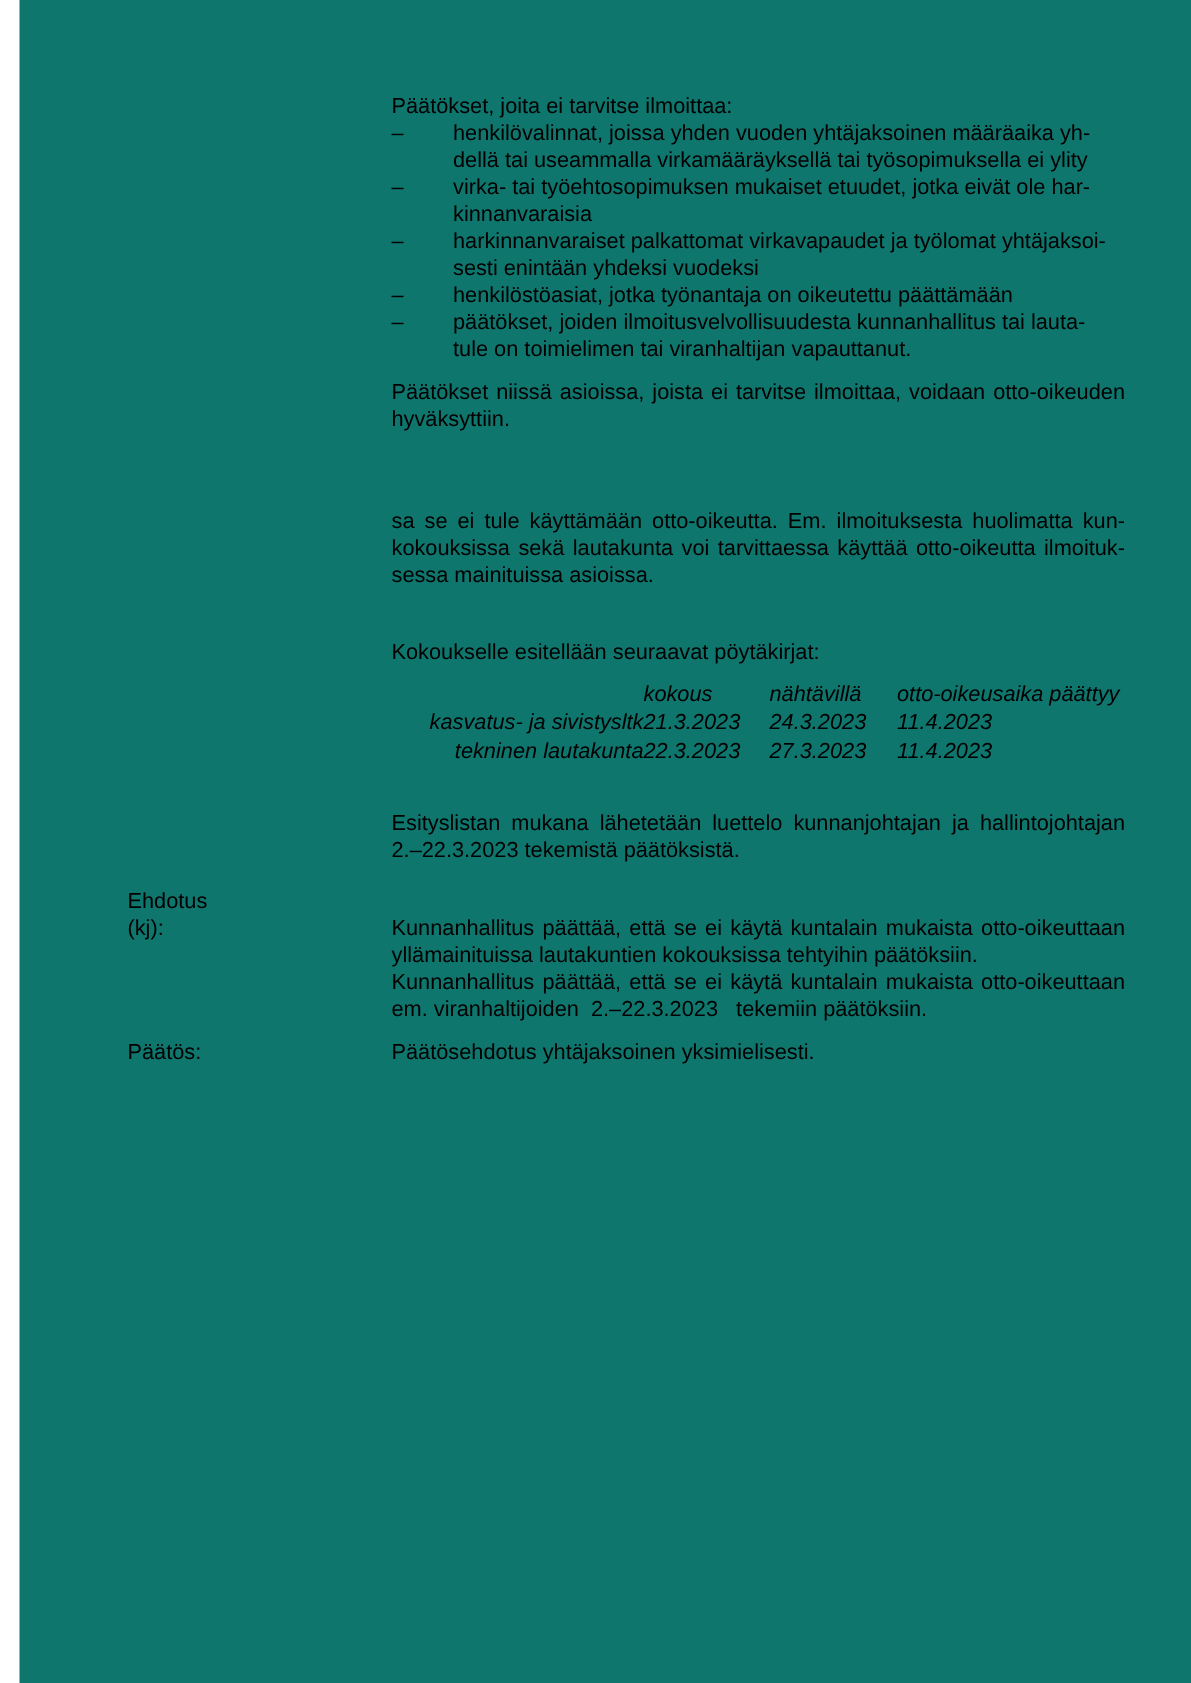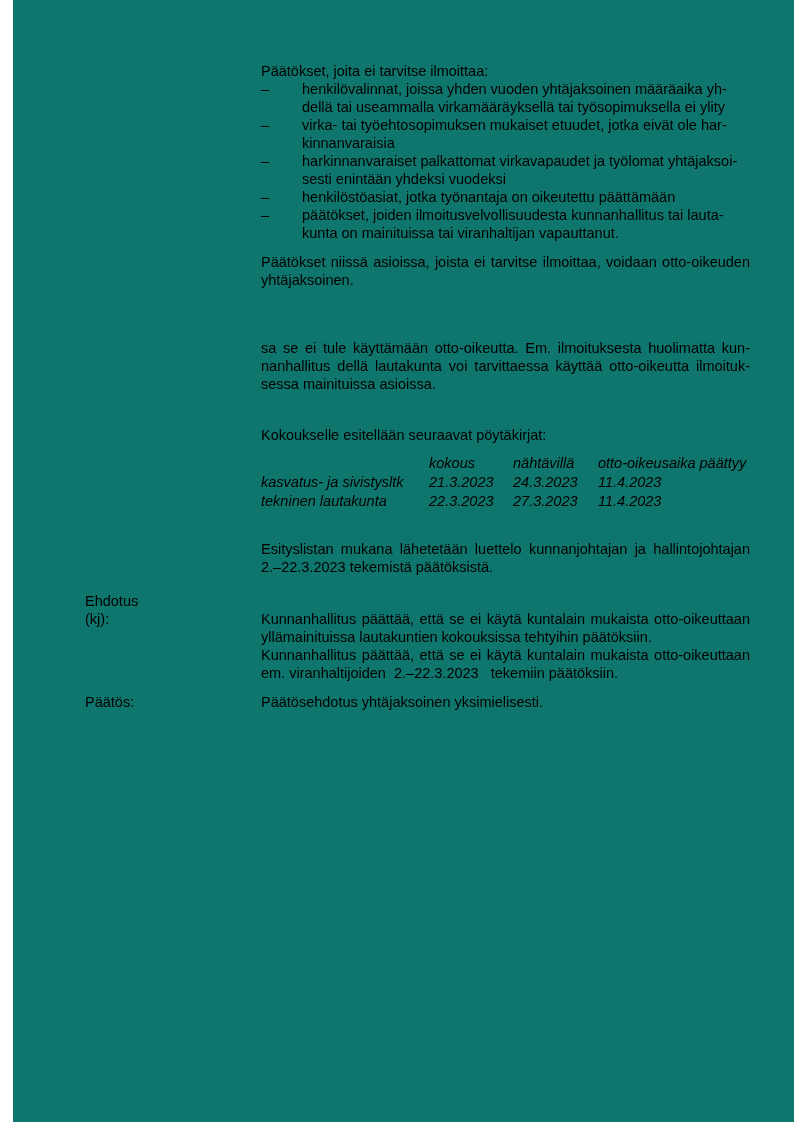--- a/index.html
+++ b/index.html
@@ -23,21 +23,21 @@
   .line  { white-space: pre-wrap; }
   
   .jl { text-align: justify; text-align-last: justify; }
   
   .li { display: flex; }
   .li .marker  { flex: 0 0 41px; width: 41px; }
   .li .li-body { width: 448px; }
   
   .tbl  { line-height: 19px; font-style: italic; }
   .trow { display: flex; }
-  .tc0 { width: 168px; }
+  .tc0 { width: 168px; text-align: right; }
   .tc1 { width: 84px; }
   .tc2 { width: 85px; }
   .tc3 { flex: 1; }
 </style>
 </head>
 <body>
 
 <div class="page">
 
   <div class="block" style="left:248px; top:62px; width:489px;">
@@ -71,33 +71,33 @@
       <span class="marker">–</span>
       <span class="li-body">
         <span class="line">henkilöstöasiat, jotka työnantaja on oikeutettu päättämään</span>
       </span>
     </div>
 
     <div class="li">
       <span class="marker">–</span>
       <span class="li-body">
         <span class="line jl">päätökset, joiden ilmoitusvelvollisuudesta kunnanhallitus tai lauta-</span>
-        <span class="line">kunta on mainituissa tai viranhaltijan vapauttanut.</span>
+        <span class="line">tule on toimielimen tai viranhaltijan vapauttanut.</span>
       </span>
     </div>
   </div>
 
   <div class="block" style="left:248px; top:253px; width:489px;">
     <div class="line jl">Päätökset niissä asioissa, joista ei tarvitse ilmoittaa, voidaan otto-oikeuden</div>
-    <div class="line">yhtäjaksoinen.</div>
+    <div class="line">hyväksyttiin.</div>
   </div>
 
   <div class="block" style="left:248px; top:339px; width:489px;">
     <div class="line jl">sa se ei tule käyttämään otto-oikeutta. Em. ilmoituksesta huolimatta kun-</div>
-    <div class="line jl">nanhallitus dellä lautakunta voi tarvittaessa käyttää otto-oikeutta ilmoituk-</div>
+    <div class="line jl">kokouksissa sekä lautakunta voi tarvittaessa käyttää otto-oikeutta ilmoituk-</div>
     <div class="line">sessa mainituissa asioissa.</div>
   </div>
 
   <div class="block line" style="left:248px; top:426px; width:489px;">Kokoukselle esitellään seuraavat pöytäkirjat:</div>
 
   <div class="block tbl" style="left:248px; top:454px; width:489px;">
     <div class="trow">
       <span class="tc0"></span>
       <span class="tc1">kokous</span>
       <span class="tc2">nähtävillä</span>

